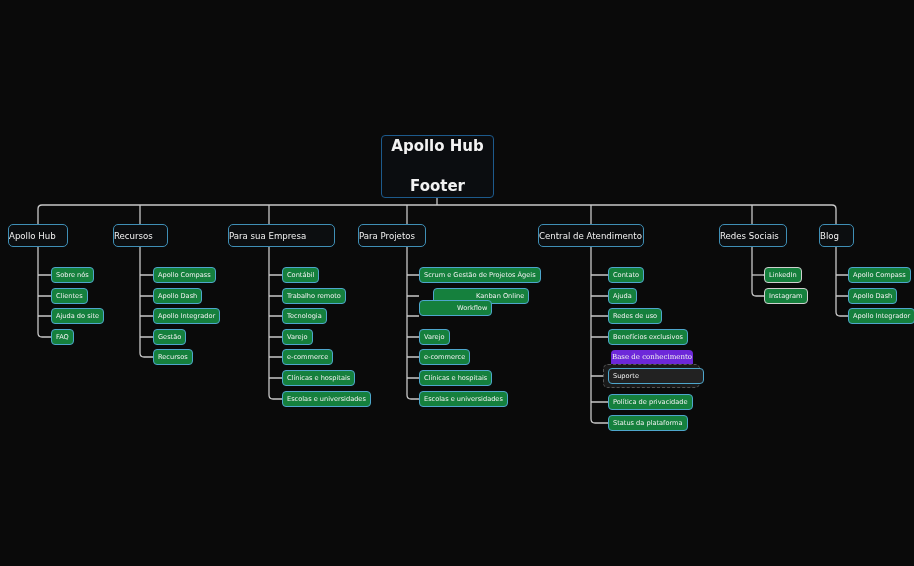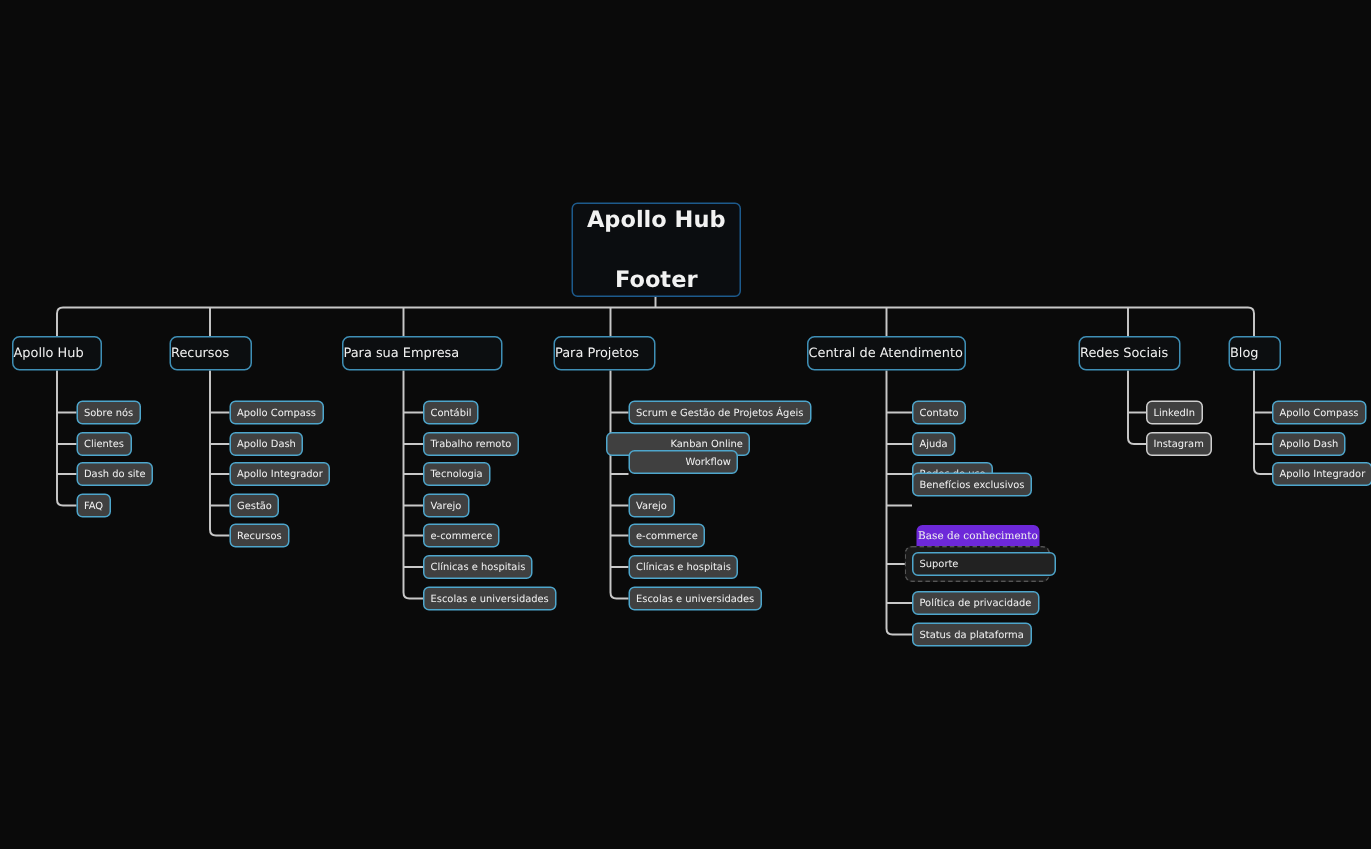--- a/index.html
+++ b/index.html
@@ -35,21 +35,21 @@
       border: 1.5px solid #3f8fb6;
       border-radius: 5px;
       background: #0c0e10;
       font-family: "DejaVu Sans", sans-serif;
       font-size: 8.6px;
     }
     .child {
       height: 16px;
       border: 1.5px solid #4ea6cc;
       border-radius: 4px;
-      background: #404040;
+      background: #15803d;
       font-family: "DejaVu Sans", sans-serif;
       font-size: 6.6px;
       justify-content: flex-start;
       padding-left: 4px; padding-right: 4px;
     }
     .child.grey { border-color: #cfcfcf; }
     .group {
       position: absolute; left: 603px; top: 364px; width: 97px; height: 24px;
       border: 1px dashed #555; border-radius: 5px;
       background: #1a1a1a;
@@ -112,41 +112,41 @@
 
   <div class="node main" style="left:8px;width:60px;">
       <span>Apollo Hub</span>
     </div>
   <div class="node main" style="left:113px;width:55px;">
       <span>Recursos</span>
     </div>
   <div class="node main" style="left:228px;width:107px;">
       <span>Para sua Empresa</span>
     </div>
-  <div class="node main" style="left:369px;width:68px;">
+  <div class="node main" style="left:358px;width:68px;">
       <span>Para Projetos</span>
     </div>
   <div class="node main" style="left:538px;width:106px;">
       <span>Central de Atendimento</span>
     </div>
   <div class="node main" style="left:719px;width:68px;">
       <span>Redes Sociais</span>
     </div>
   <div class="node main" style="left:819px;width:35px;">
       <span>Blog</span>
     </div>
 
   <div class="node child" style="left:51px;top:267px;">
       <span>Sobre nós</span>
     </div>
   <div class="node child" style="left:51px;top:288px;">
       <span>Clientes</span>
     </div>
   <div class="node child" style="left:51px;top:308px;">
-      <span>Dash do site</span>
+      <span>Ajuda do site</span>
     </div>
   <div class="node child" style="left:51px;top:329px;">
       <span>FAQ</span>
     </div>
 
   <div class="node child" style="left:153px;top:267px;">
       <span>Apollo Compass</span>
     </div>
   <div class="node child" style="left:153px;top:288px;">
       <span>Apollo Dash</span>
@@ -179,21 +179,21 @@
   <div class="node child" style="left:282px;top:370px;">
       <span>Clínicas e hospitais</span>
     </div>
   <div class="node child" style="left:282px;top:391px;">
       <span>Escolas e universidades</span>
     </div>
 
   <div class="node child" style="left:419px;top:267px;">
       <span>Scrum e Gestão de Projetos Ágeis</span>
     </div>
-  <div class="node child" style="left:404px;top:288px;padding-left:42px;">
+  <div class="node child" style="left:433px;top:288px;padding-left:42px;">
       <span>Kanban Online</span>
     </div>
   <div class="node child" style="left:419px;top:300px;padding-left:37px;">
       <span>Workflow</span>
     </div>
   <div class="node child" style="left:419px;top:329px;">
       <span>Varejo</span>
     </div>
   <div class="node child" style="left:419px;top:349px;">
       <span>e-commerce</span>
@@ -207,21 +207,21 @@
 
   <div class="node child" style="left:608px;top:267px;">
       <span>Contato</span>
     </div>
   <div class="node child" style="left:608px;top:288px;">
       <span>Ajuda</span>
     </div>
   <div class="node child" style="left:608px;top:308px;">
       <span>Redes de uso</span>
     </div>
-  <div class="node child" style="left:608px;top:315px;justify-content:center;">
+  <div class="node child" style="left:608px;top:329px;justify-content:center;">
       <span>Benefícios exclusivos</span>
     </div>
 
   <div class="group-label">Base de conhecimento</div>
   <div class="group"></div>
   <div class="node child inset" style="left:608px;top:368px;width:96px;">
       <span>Suporte</span>
     </div>
 
   <div class="node child" style="left:608px;top:394px;">

